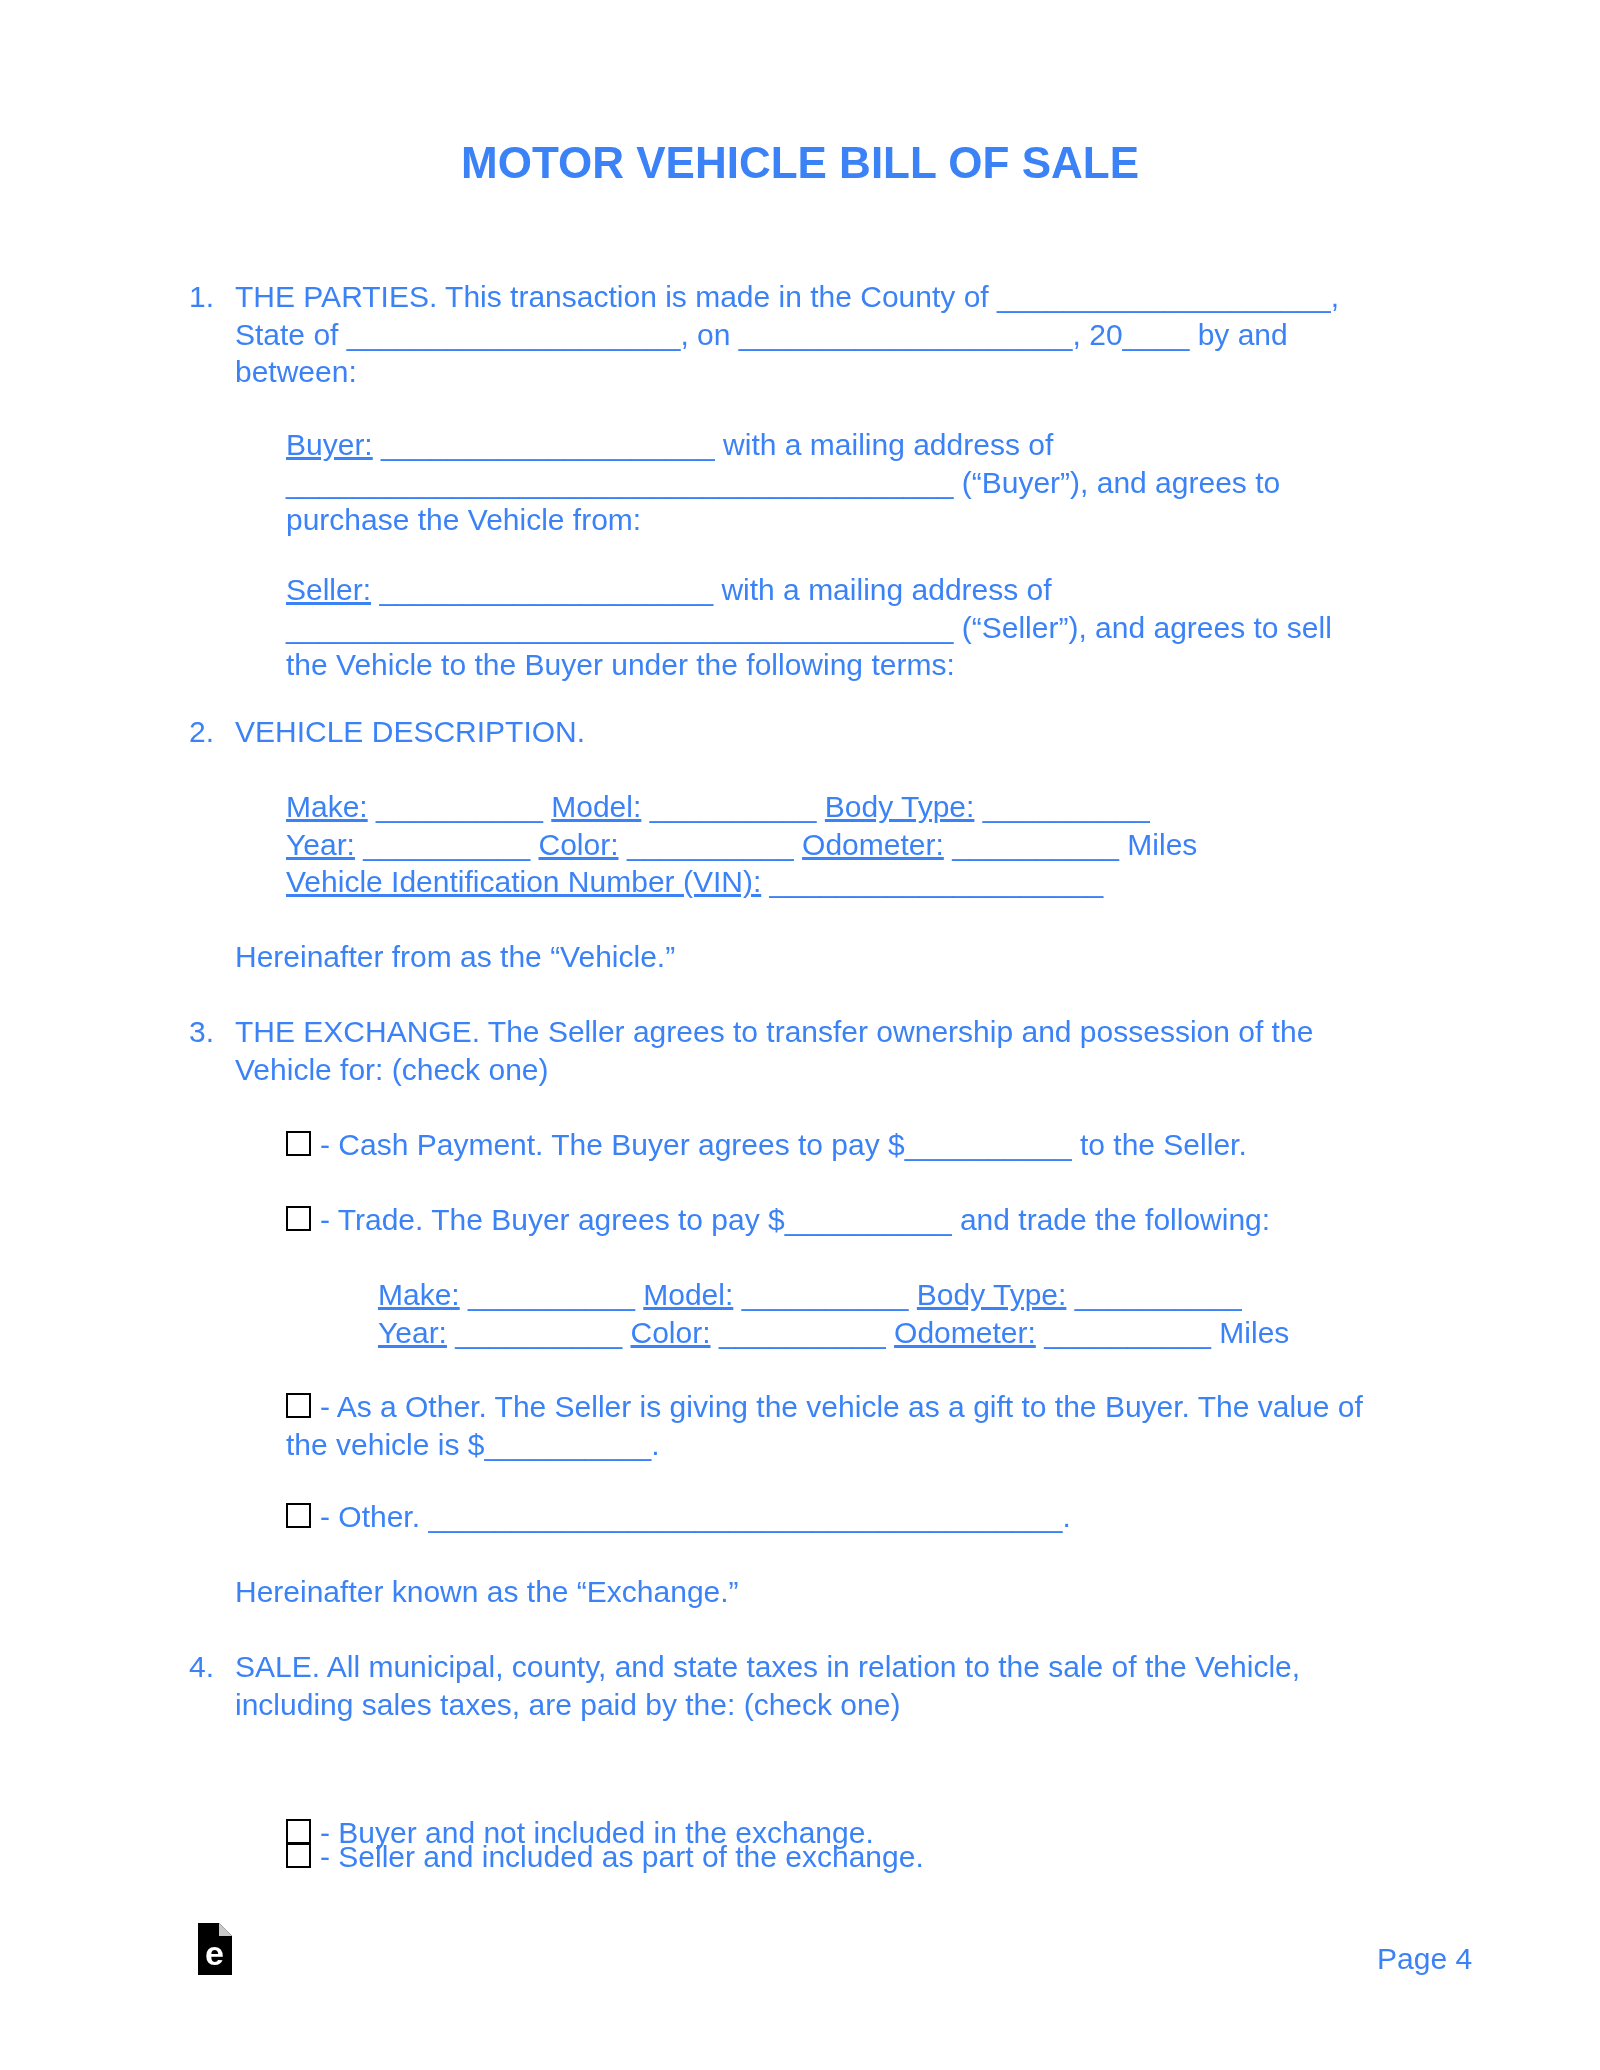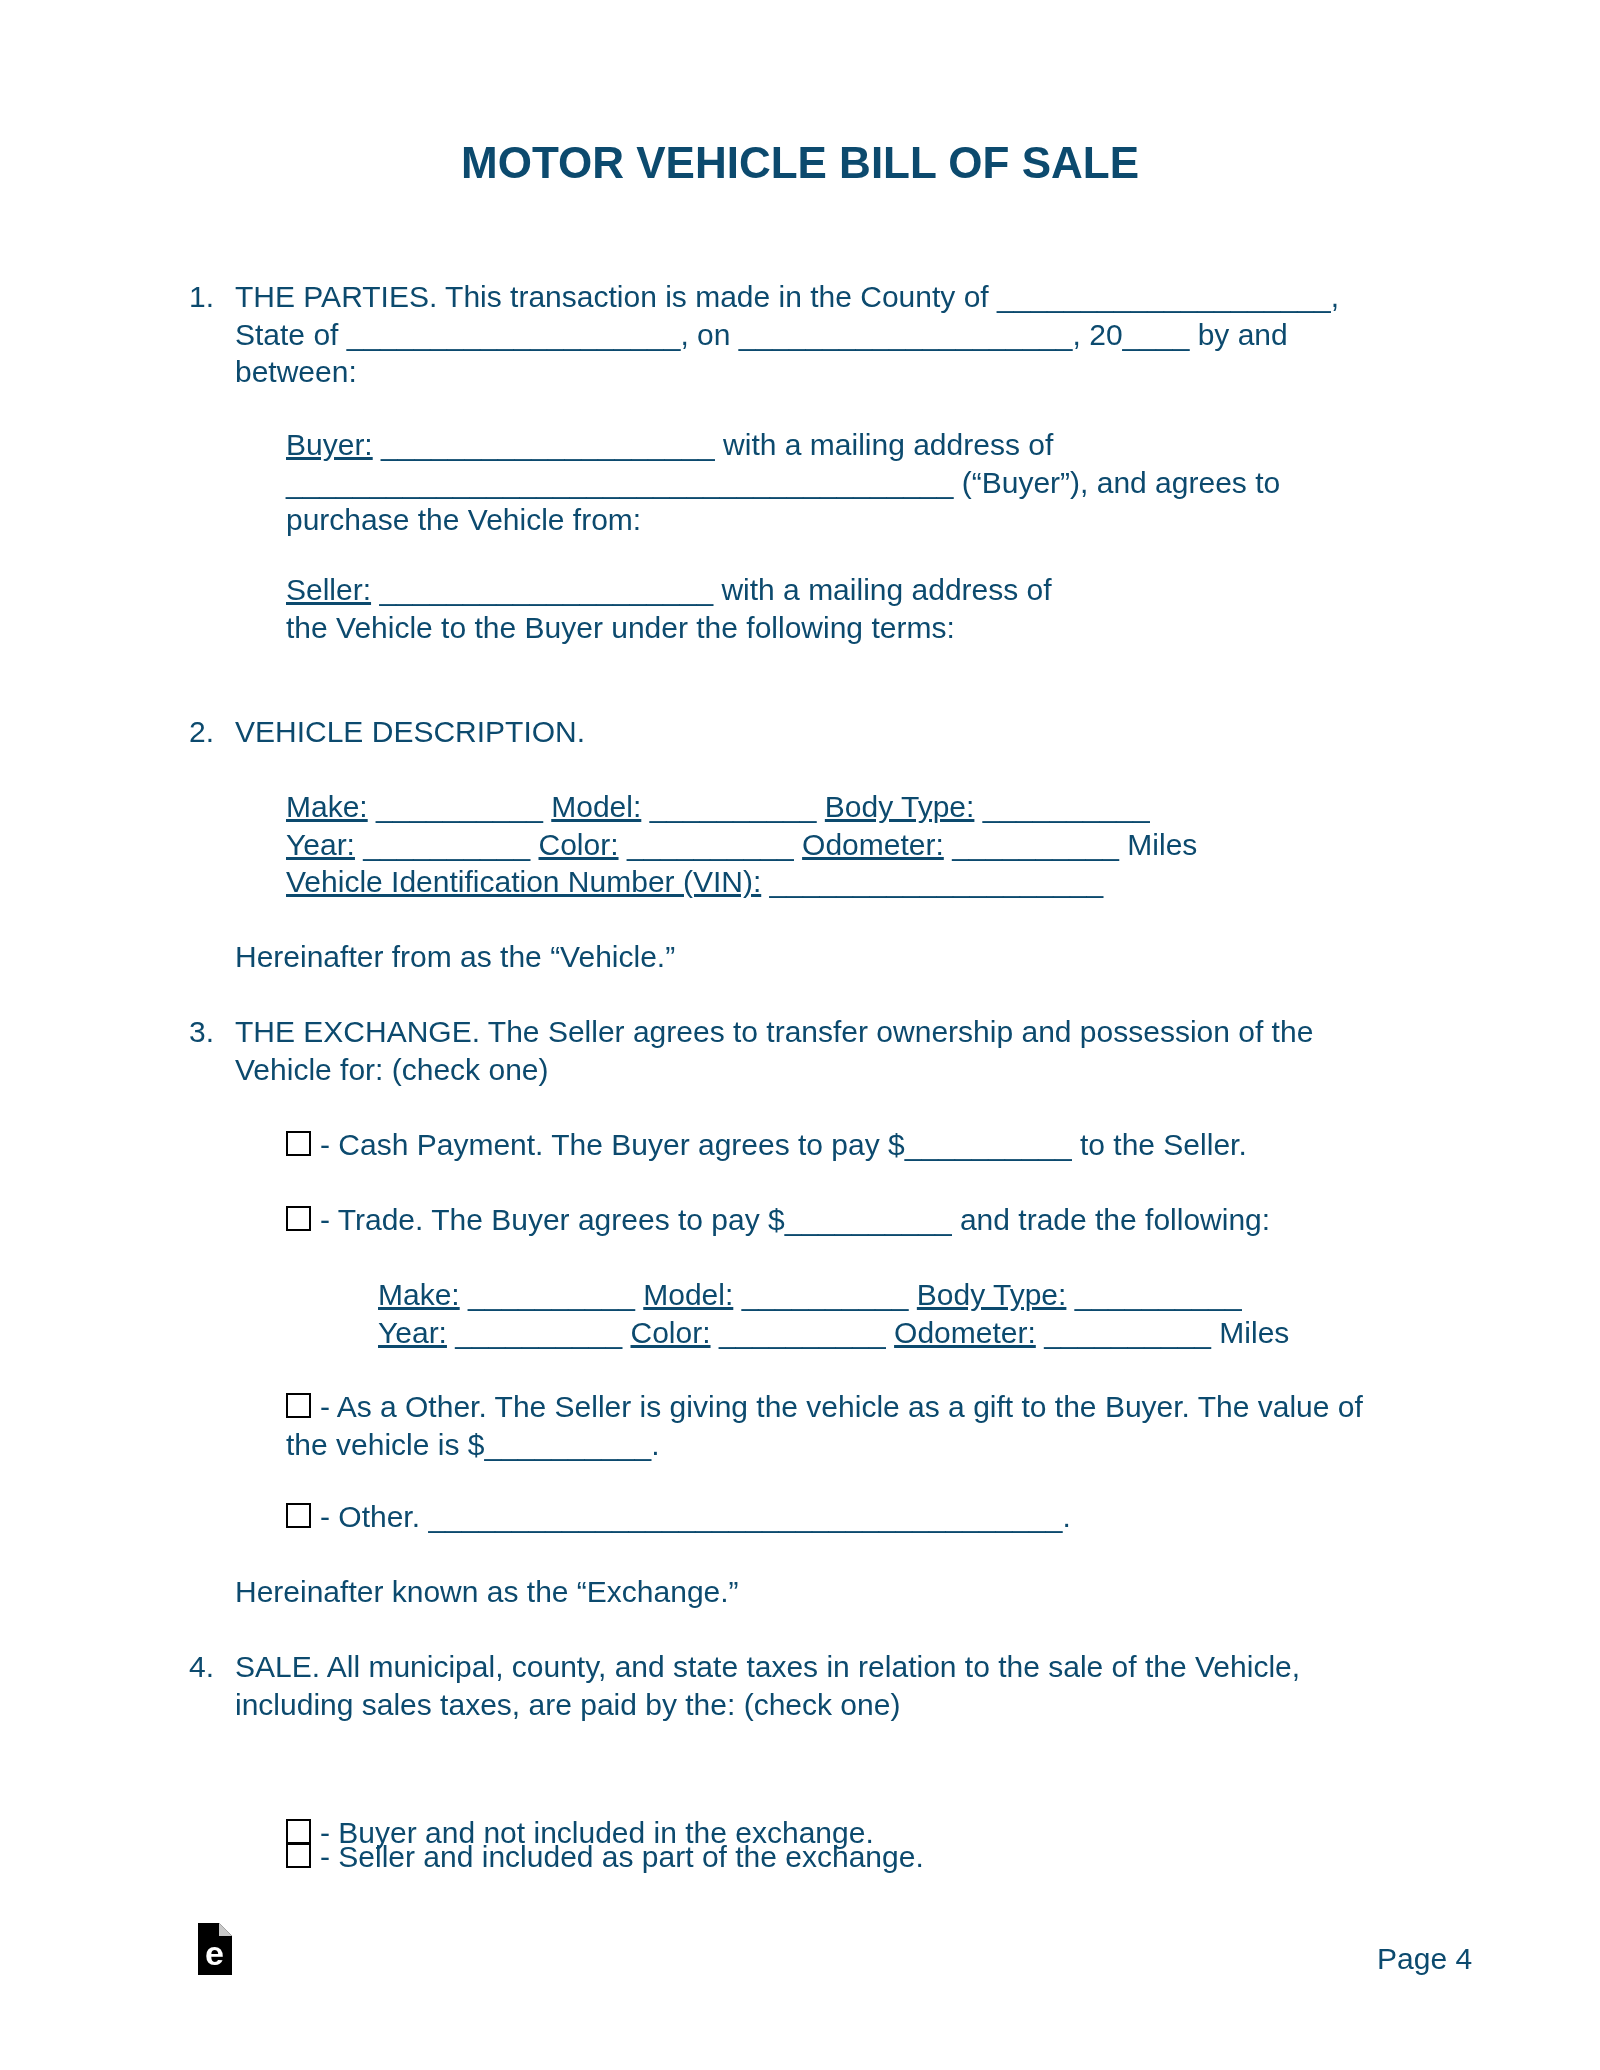--- a/index.html
+++ b/index.html
@@ -4,21 +4,21 @@
 <style>
   html,body{margin:0;padding:0;background:#fff;}
   .page{
     position:relative;
     width:1600px;
     height:2070px;
     background:#ffffff;
     font-family:"Liberation Sans", sans-serif;
     font-size:30px;
     line-height:37.5px;
-    color:#0c4a6e;
+    color:#3b82f6;
     overflow:hidden;
   }
   .para{position:absolute;}
   .lvl1{left:189px;width:1230px;}
   .lvl1 .line{margin-left:46px;}
   .lvl2{left:286px;width:1140px;}
   .lvl3{left:378px;width:1050px;}
   .line{white-space:pre;}
   .num{position:absolute;left:0;top:0;}
   .b{font-weight:normal;}
@@ -58,20 +58,21 @@
   </div>
 
   <div class="para lvl2" style="top:426px">
     <div class="line"><span class="u">Buyer:</span><span> </span><span>____________________</span><span> with a mailing address of</span></div>
     <div class="line"><span>________________________________________</span><span> (“Buyer”), and agrees to</span></div>
     <div class="line"><span>purchase the Vehicle from:</span></div>
   </div>
 
   <div class="para lvl2" style="top:571px">
     <div class="line"><span class="u">Seller:</span><span> </span><span>____________________</span><span> with a mailing address of</span></div>
+    <div class="line"><span>________________________________________</span><span> (“Seller”), and agrees to sell</span></div>
     <div class="line"><span>the Vehicle to the Buyer under the following terms:</span></div>
   </div>
 
   <div class="para lvl1" style="top:713px">
     <span class="num">2.</span>
     <div class="line"><span class="b">VEHICLE DESCRIPTION</span><span>.</span></div>
   </div>
 
   <div class="para lvl2" style="top:788px">
     <div class="line"><span class="u">Make:</span><span> </span><span>__________</span><span> </span><span class="u">Model:</span><span> </span><span>__________</span><span> </span><span class="u">Body Type:</span><span> </span><span>__________</span></div>

